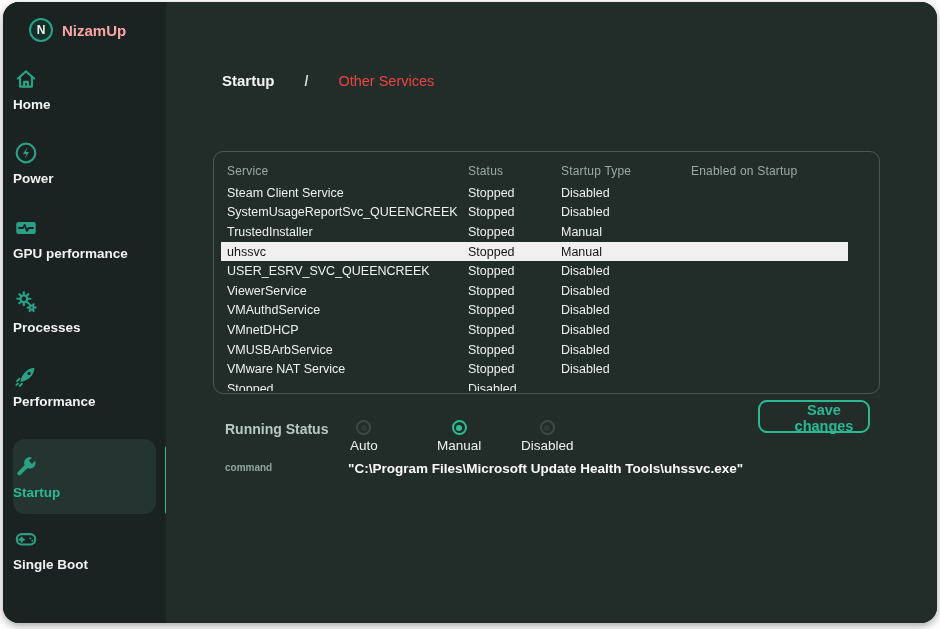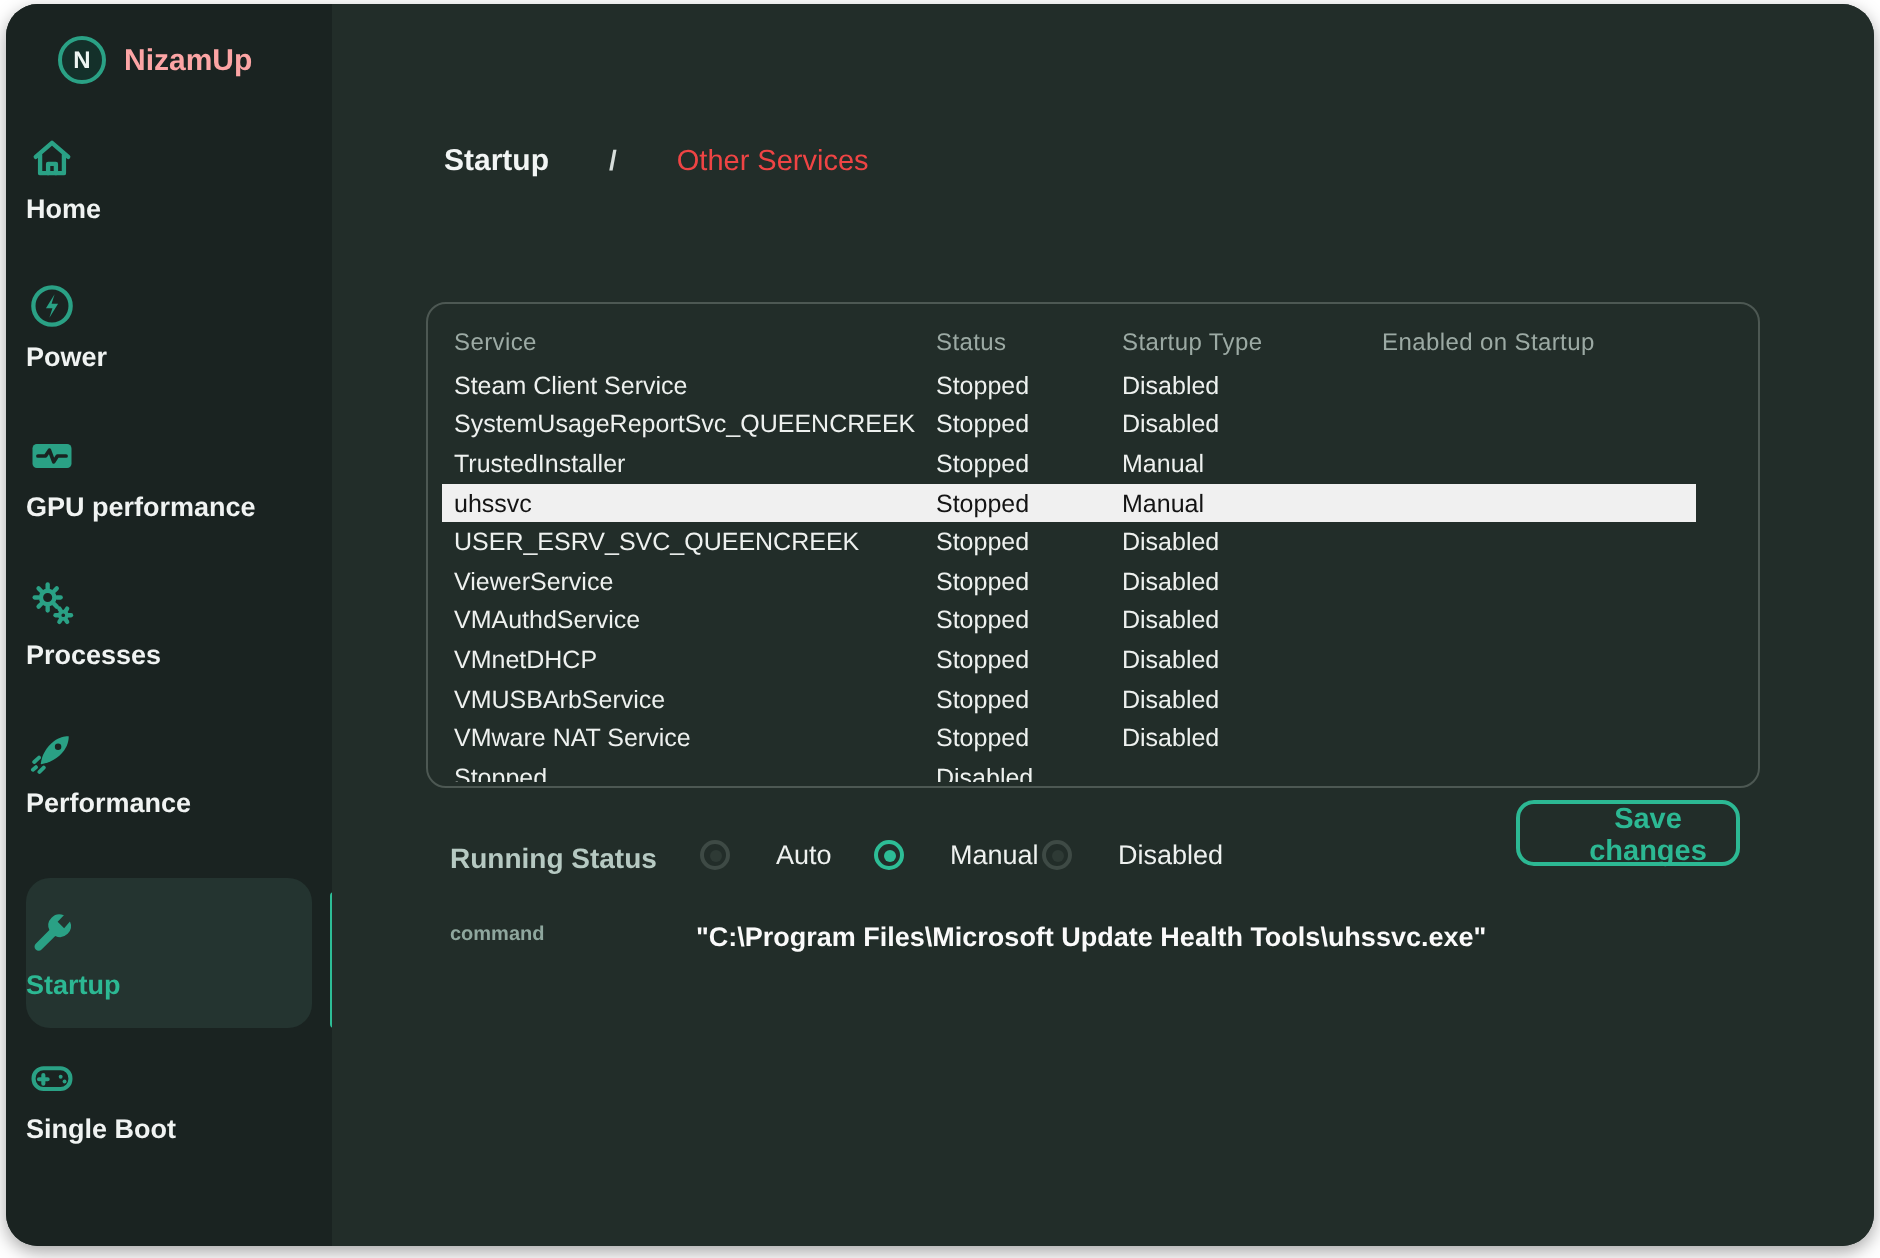--- a/index.html
+++ b/index.html
@@ -44,21 +44,21 @@
     color:#9caaa4; font-size:12px; font-weight:300; letter-spacing:.2px; }
   .rows { position:absolute; left:1px; right:1px; top:31px; bottom:2px; overflow:hidden;
     display:flex; flex-direction:column; }
   .trow { flex:0 0 19.6px; color:#eef1ef; font-size:12.5px; }
   .trow.selected { background:linear-gradient(90deg, transparent 6px, #f0f0f0 6px, #f0f0f0 633px, transparent 633px);
     color:#141414; }
 
   
   .rs-row { position:absolute; left:0; right:0; top:417px; height:22px;text-align:right; }
   .rs-label { position:absolute; left:59px; top:2px; color:#b6c9c2; font-size:14px; font-weight:bold; }
-  .radio-group { position:absolute; top:1px; display:flex; align-items:center; gap:23px; cursor:default; }
+  .radio-group { position:absolute; top:1px; display:flex; align-items:center; gap:3px; cursor:default;flex-direction:column; }
   .radio-group .dot { width:15px; height:15px; border-radius:50%; border:2px solid #3e4a45;
     background:#222d29; position:relative; }
   .radio-group .dot::after { content:""; position:absolute; left:2.5px; top:2.5px; width:6px; height:6px;
     border-radius:50%; background:#2e3a35; }
   .radio-group.on .dot { border-color:#2dbd96; }
   .radio-group.on .dot::after { background:#2dbd96; }
   .radio-group .rlabel { color:#eef1ef; font-size:13.5px; }
   .rg-auto { left:184px; } .rg-manual { left:271px; } .rg-disabled { left:355px; }
 
   .save-btn { position:absolute; left:592px; top:398px; width:112px; height:33px;

